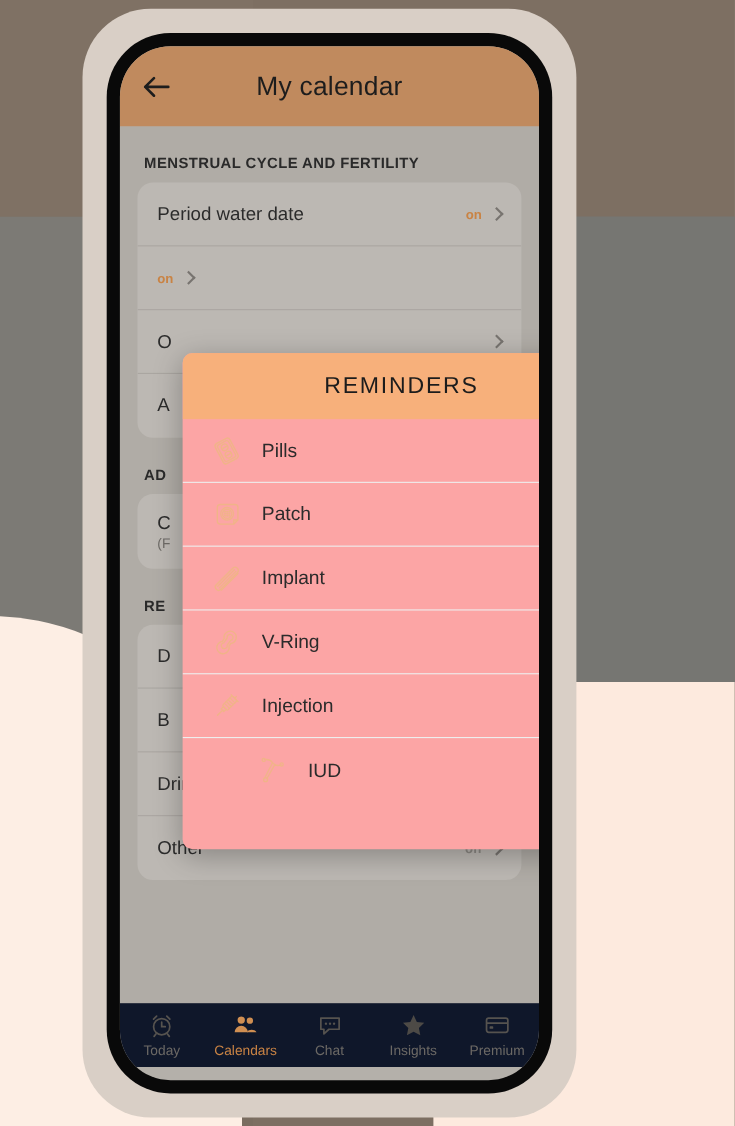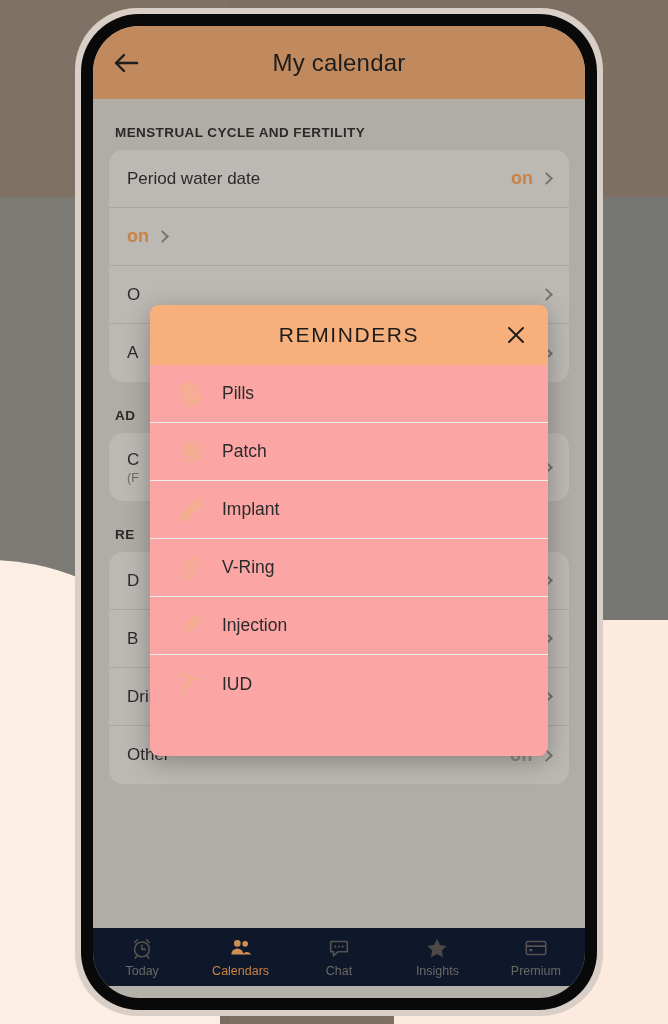--- a/index.html
+++ b/index.html
@@ -16,22 +16,22 @@
   .bg-gray   { position:absolute; left:0; top:197px; width:668px; height:425px; background:#7c7a75; }
   .bg-gray2  { position:absolute; left:390px; top:197px; width:278px; height:425px; background:#767672; }
   .bg-cream  { position:absolute; left:-180px; top:560px; width:400px; height:640px;
                background:#fdeee4; border-top-right-radius:230px; }
   .bg-cream2 { position:absolute; left:394px; top:620px; width:274px; height:404px; background:#fdeade; }
   .bg-dark-bl{ position:absolute; left:0; top:822px; width:230px; height:202px; background:#7a6d60; }
   .bg-top-l  { position:absolute; left:0; top:0; width:230px; height:197px; background:#7f7164; }
 
   
   #phone-frame {
-    position:absolute; left:75px; top:8px; width:528px; height:1008px;
-    background:#d9cfc6; border-radius:62px; padding:6px;text-decoration:underline;
+    position:absolute; left:75px; top:8px; width:449px; height:1008px;
+    background:#d9cfc6; border-radius:62px; padding:22px;text-decoration:underline;
   }
   #phone-bezel {
     width:100%; height:100%; background:#090909; border-radius:58px; padding:12px;
   }
   #phone-screen {
     position:relative; width:100%; height:100%; background:#b4b0aa;
     border-radius:46px; overflow:hidden;
   }
 
   
@@ -54,21 +54,21 @@
     letter-spacing:.4px; padding:26px 22px 10px 22px;
   }
   .card { margin:0 16px; background:#bcb8b3; border-radius:14px; overflow:hidden; }
   .row {
     height:58px; display:flex; align-items:center; padding:0 18px;
     border-bottom:1px solid #aaa6a1; position:relative;
   }
   .row:last-child { border-bottom:none; }
   .row-label { font-size:17px; color:#2b2b2b; flex:1; }
   .row-label .sub { display:block; font-size:12.5px; color:#6d6a66; margin-top:1px; }
-  .row-value { font-size:18px; font-weight:bold; margin-right:9px; }
+  .row-value { font-size:12px; font-weight:bold; margin-right:9px; }
   .v-on  { color:#c98344; }
   .v-off { color:#8c8984; }
   .chev  { width:9px; height:9px; border-right:2px solid #787470; border-top:2px solid #787470;
            transform:rotate(45deg); }
   .row.tall { height:68px; }
 
   
   #modal {
     position:absolute; left:57px; top:279px; width:398px; height:451px;
     background:#fca5a5; border-radius:9px; overflow:hidden;
@@ -81,21 +81,21 @@
   #modal-title { font-size:21px; letter-spacing:1.6px; color:#1c1c1c; }
   #modal-close {
     position:absolute; right:18px; top:50%; transform:translateY(-50%);
     width:28px; height:28px; display:flex; align-items:center; justify-content:center;
     cursor:pointer;
   }
   .m-item {
     height:58px; display:flex; align-items:center; padding:0 0 0 20px;
     border-bottom:1px solid #eeeeee; cursor:pointer;
   }
-  .m-item:last-of-type { border-bottom:none; }
+  .m-item:last-of-type { border-bottom:none;margin-left:42px; }
   .m-icon { width:40px; height:40px; display:flex; align-items:center; justify-content:center;
             margin-right:12px; flex:none; }
   .m-label { font-size:17.5px; color:#2b2b2b; }
 
   
   #bottom-nav {
     position:absolute; left:0; right:0; bottom:12px; height:58px;
     background:#0f172a; display:flex;
   }
   .nav-item { flex:1; display:flex; flex-direction:column; align-items:center;

